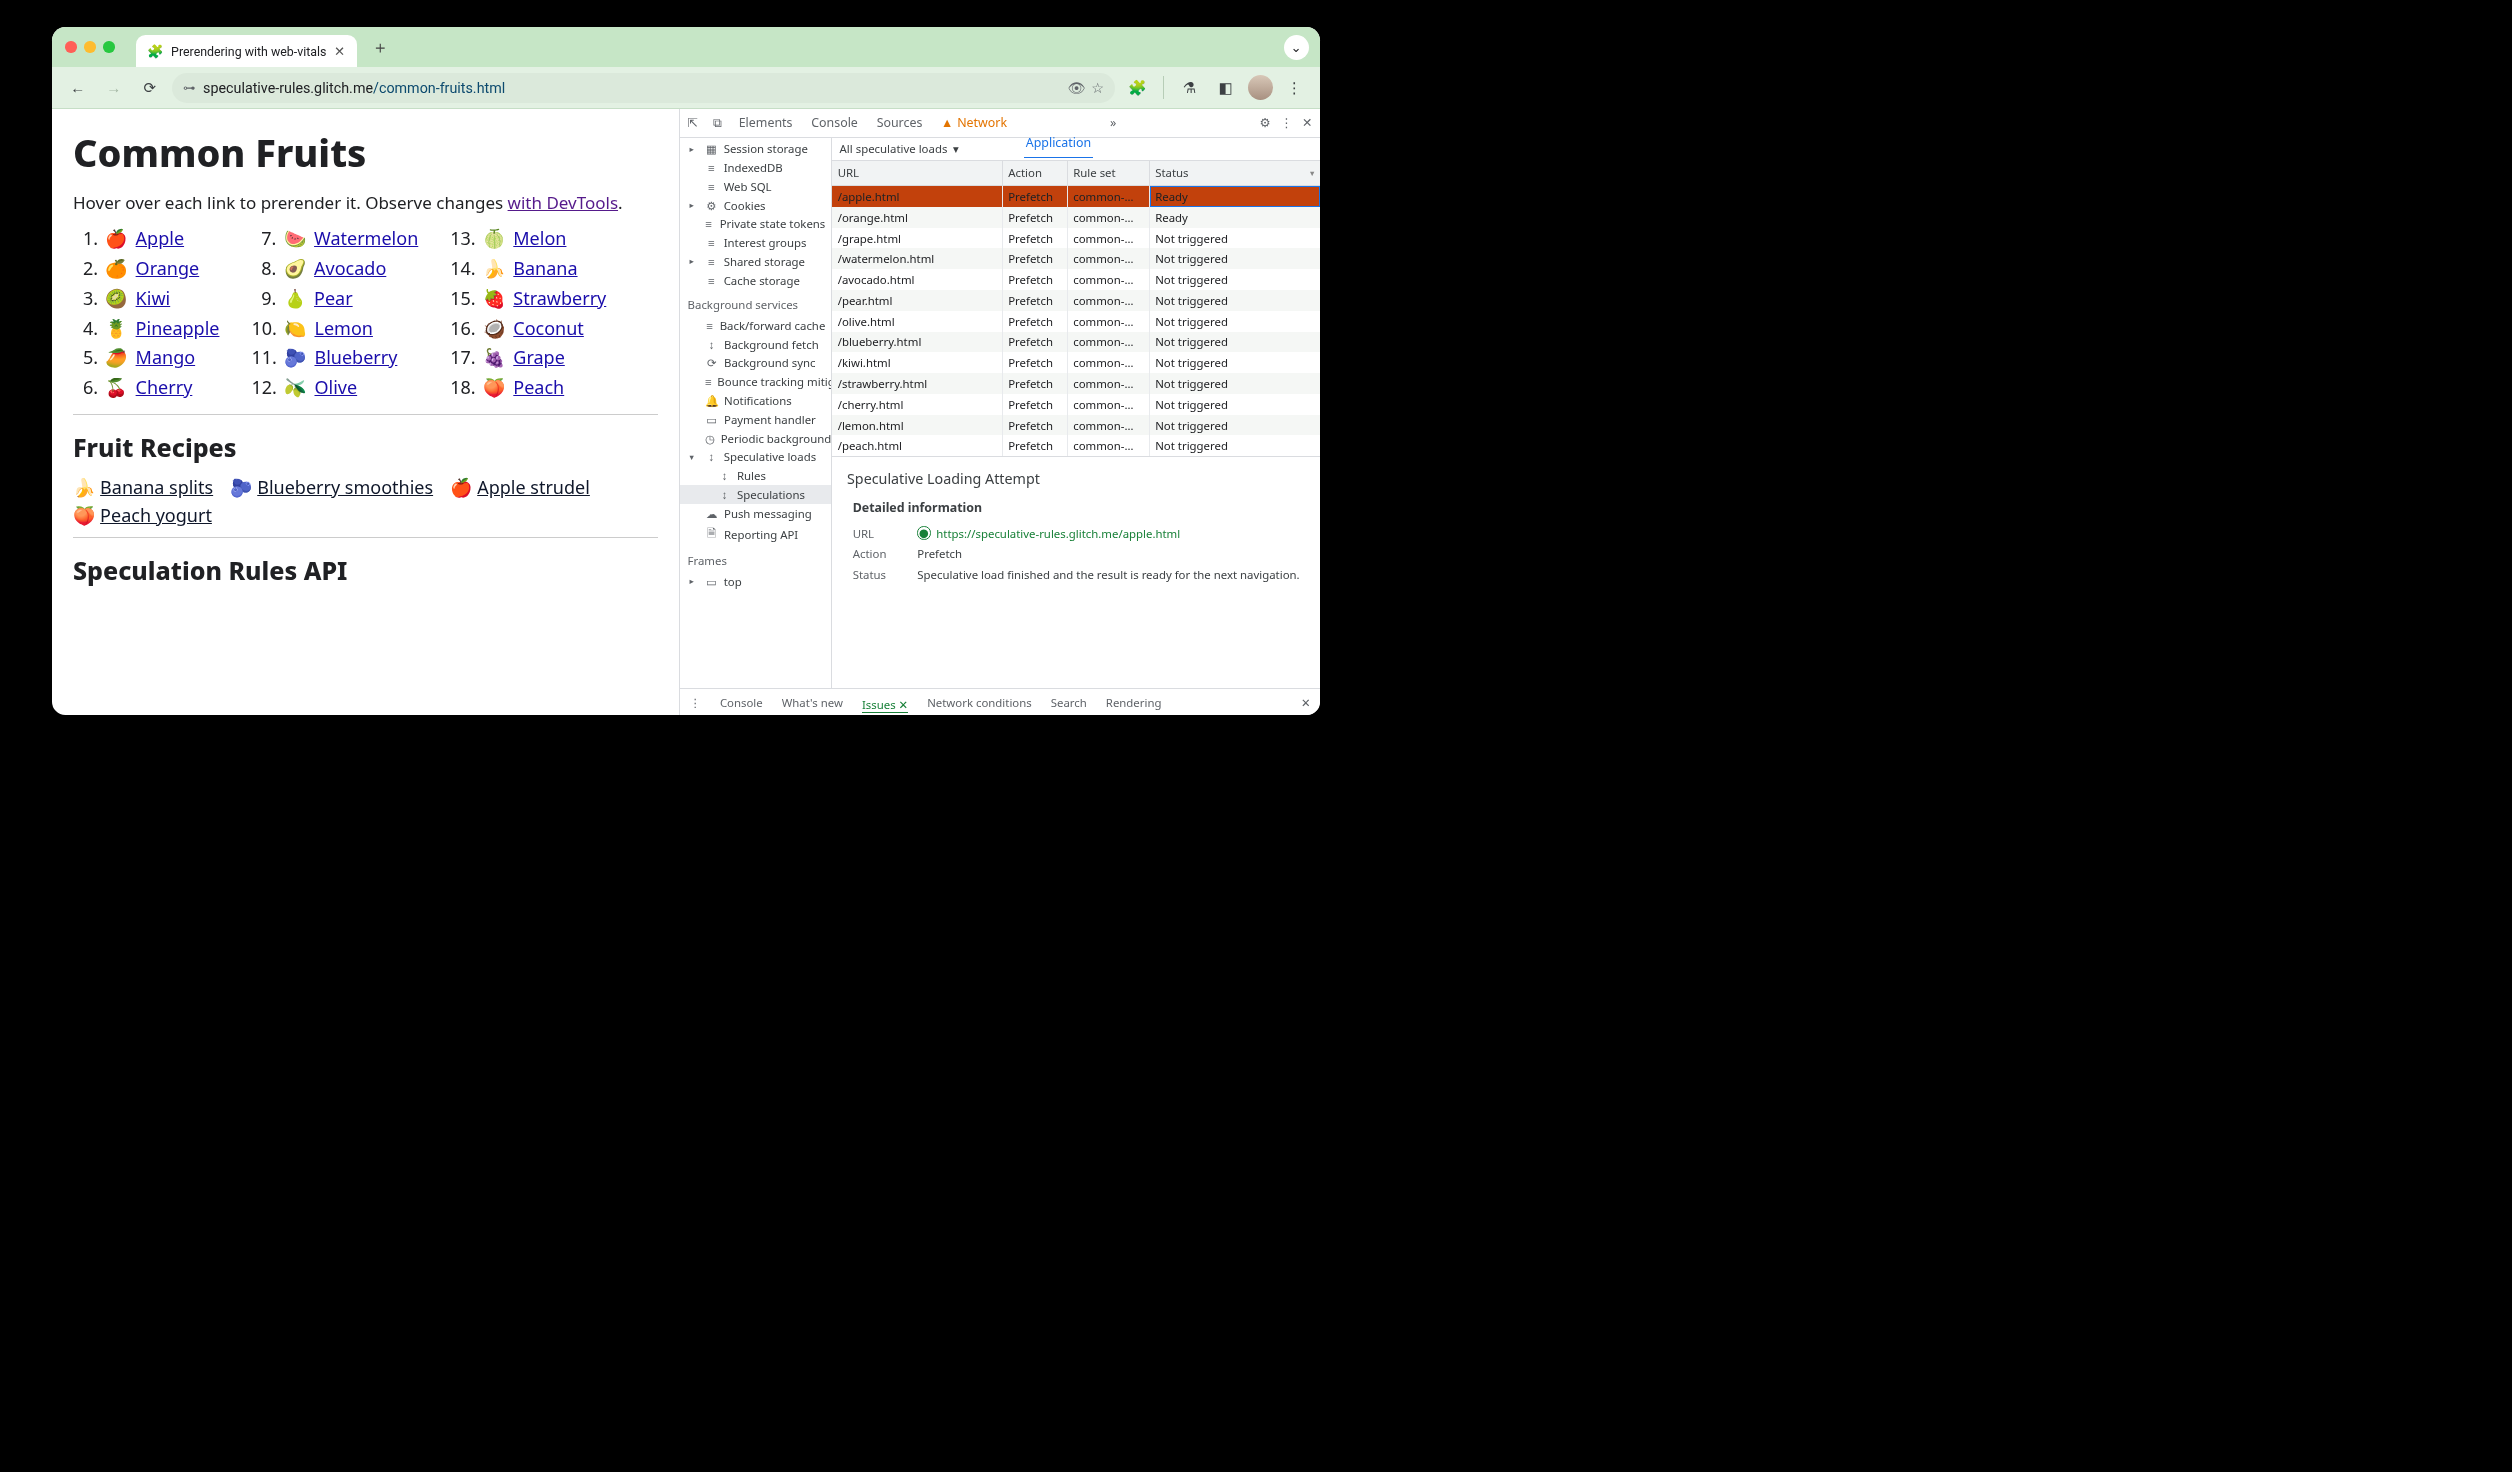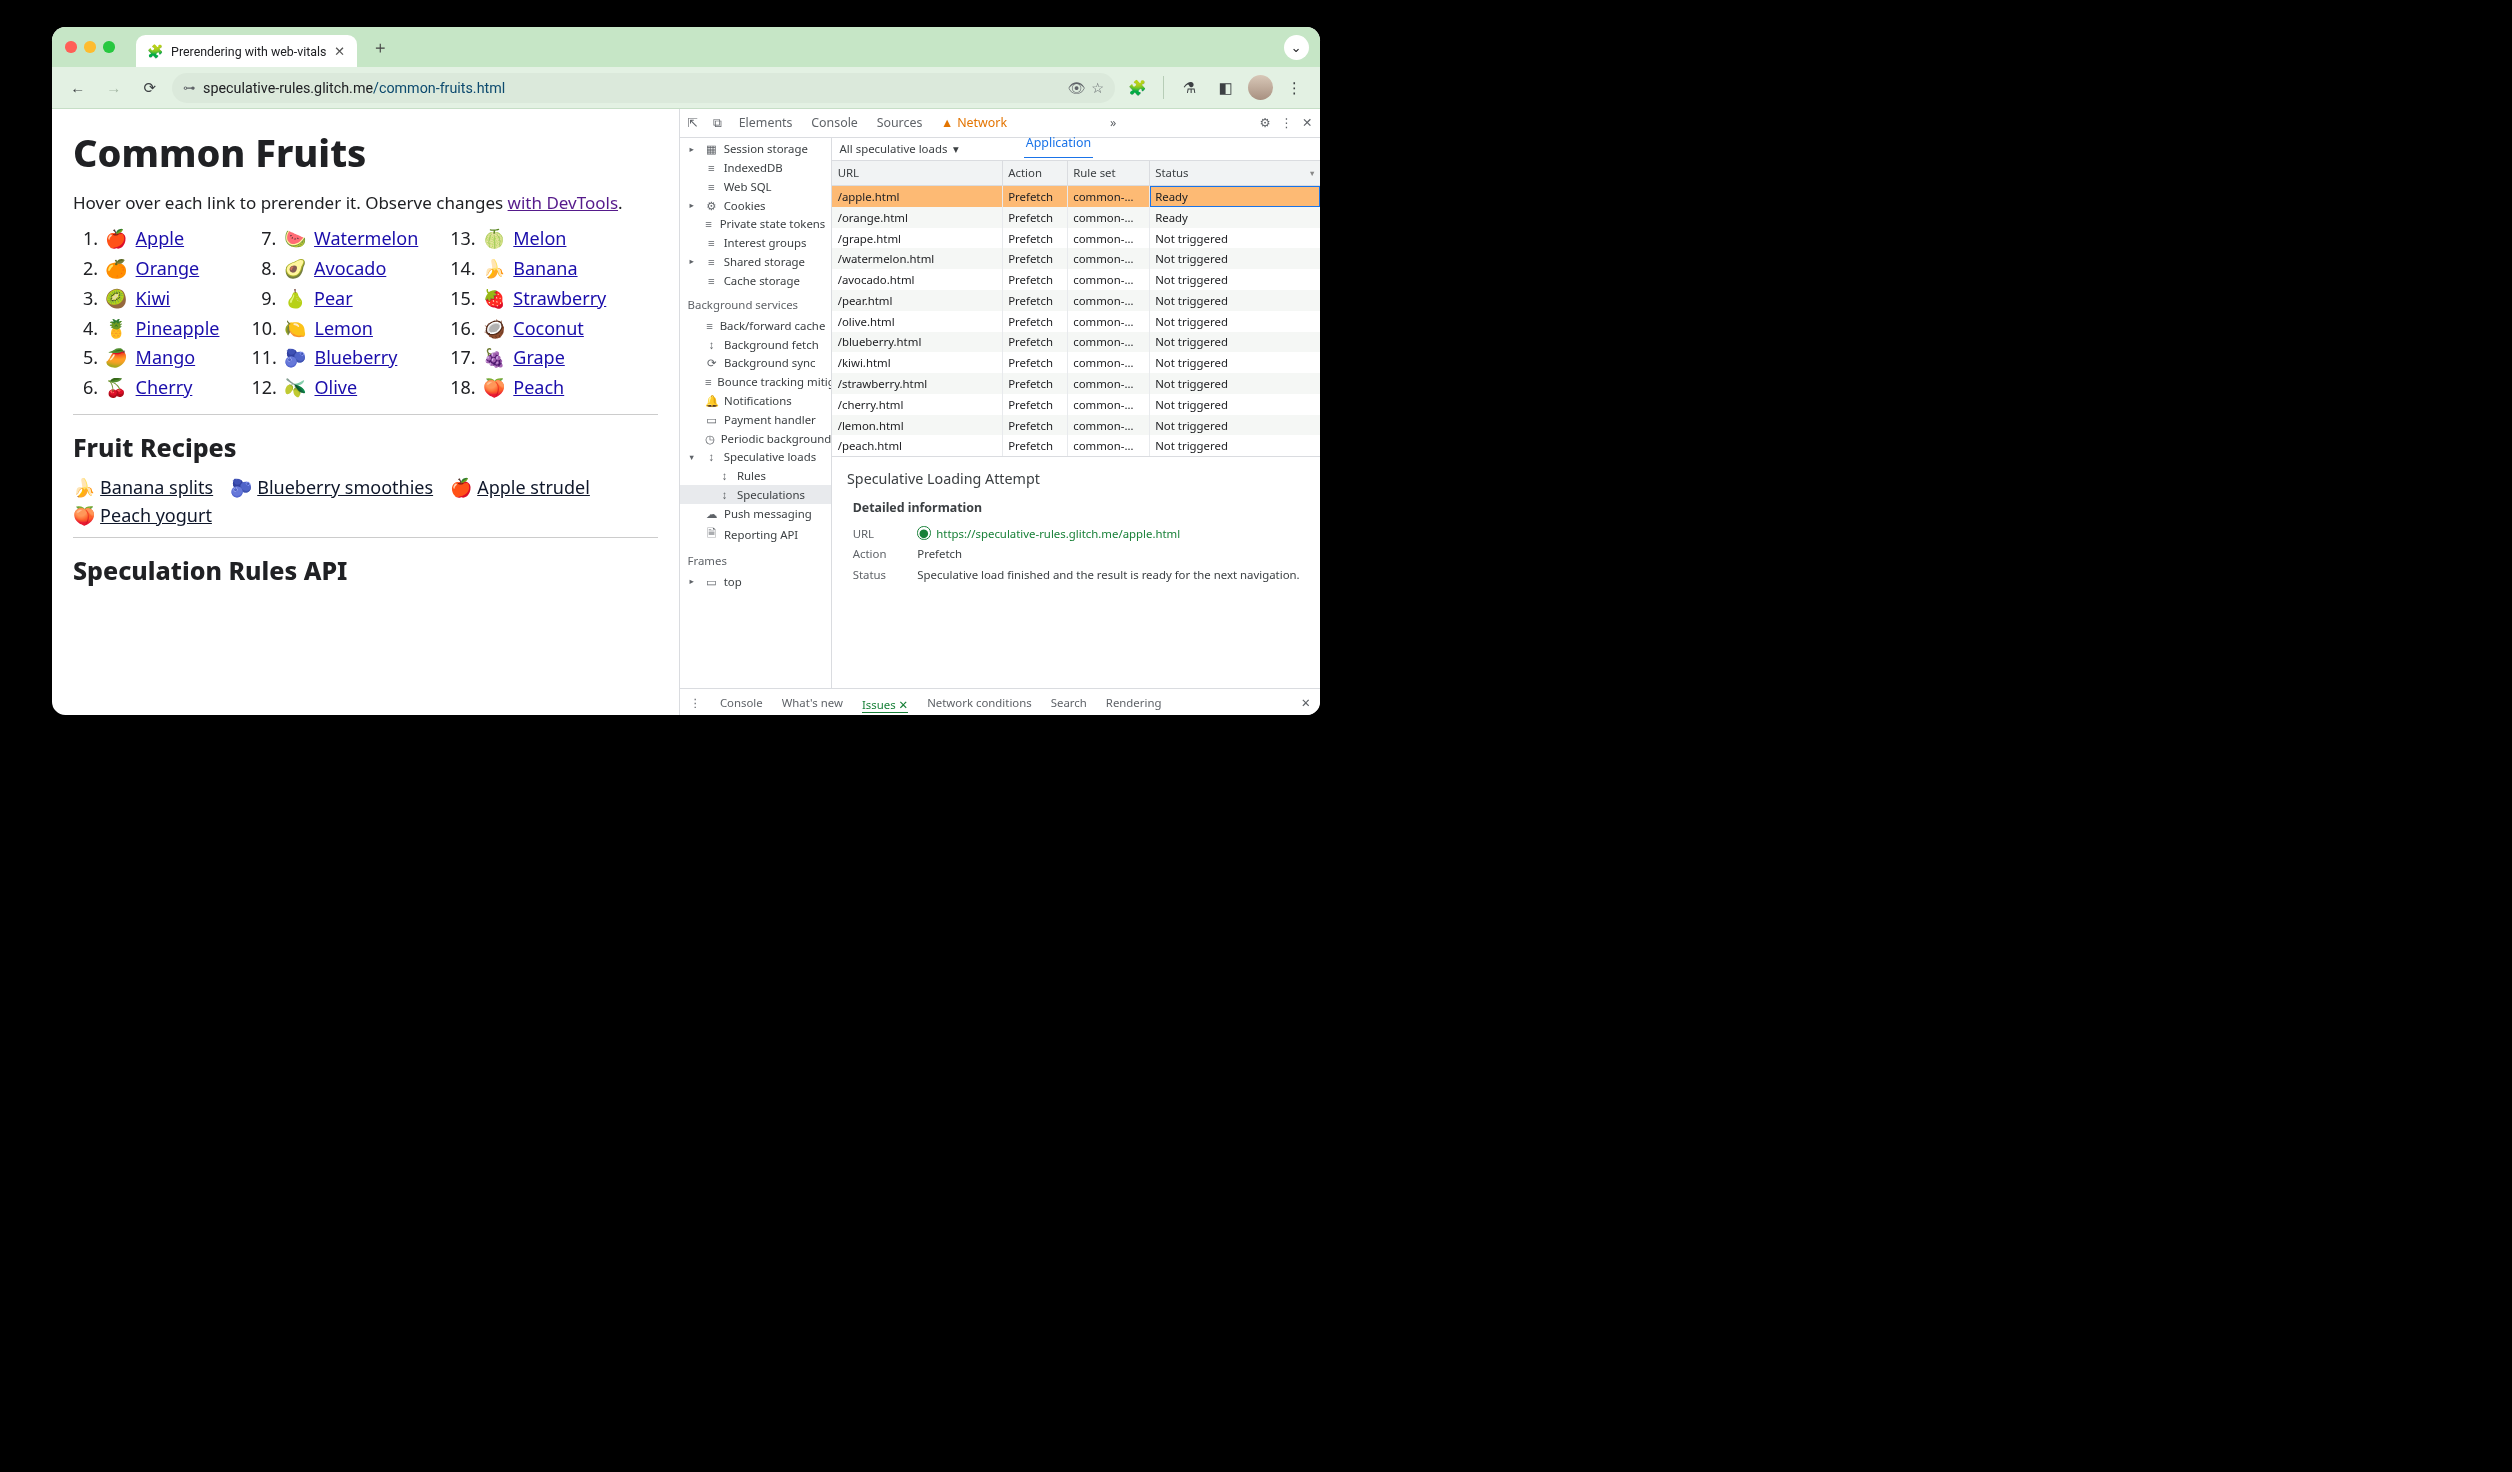--- a/index.html
+++ b/index.html
@@ -241,21 +241,21 @@
   }
   .spec-table .th:last-child { border-right: none; }
   .spec-table .td {
     padding: 2.9px 5.7px;
     border-right: 1px solid #e8eaed;
     white-space: nowrap; overflow: hidden; text-overflow: ellipsis;
   }
   .spec-table .td:last-child { border-right: none; }
   .spec-table .trow:nth-child(odd) { background: #fff; }
   .spec-table .trow:nth-child(even) { background: #f5f7f5; }
-  .spec-table .trow.sel { background: #fdba74; }
+  .spec-table .trow.sel { background: #c2410c; }
   .spec-table .trow.sel .td:last-child { outline: 1px solid #1a73e8; outline-offset: -1px; }
   .detail {
     flex: 1;
     padding: 11.4px 15px;
     font-size: 12.4px;
     color: #3c4043;
     overflow: hidden;
   }
   .detail h3 { font-size: 14.3px; font-weight: 400; margin-bottom: 11.4px; }
   .detail h4 { font-size: 12.4px; font-weight: 700; margin-bottom: 9.5px; padding-left: 5.7px; }

